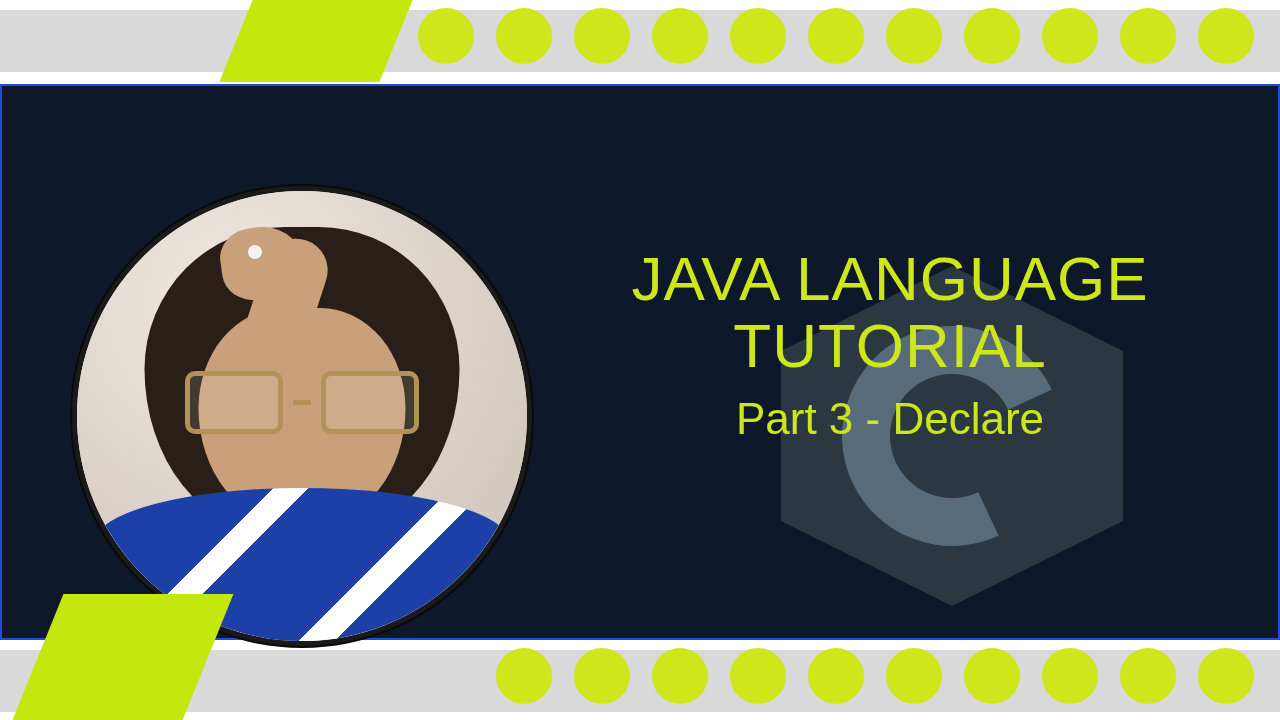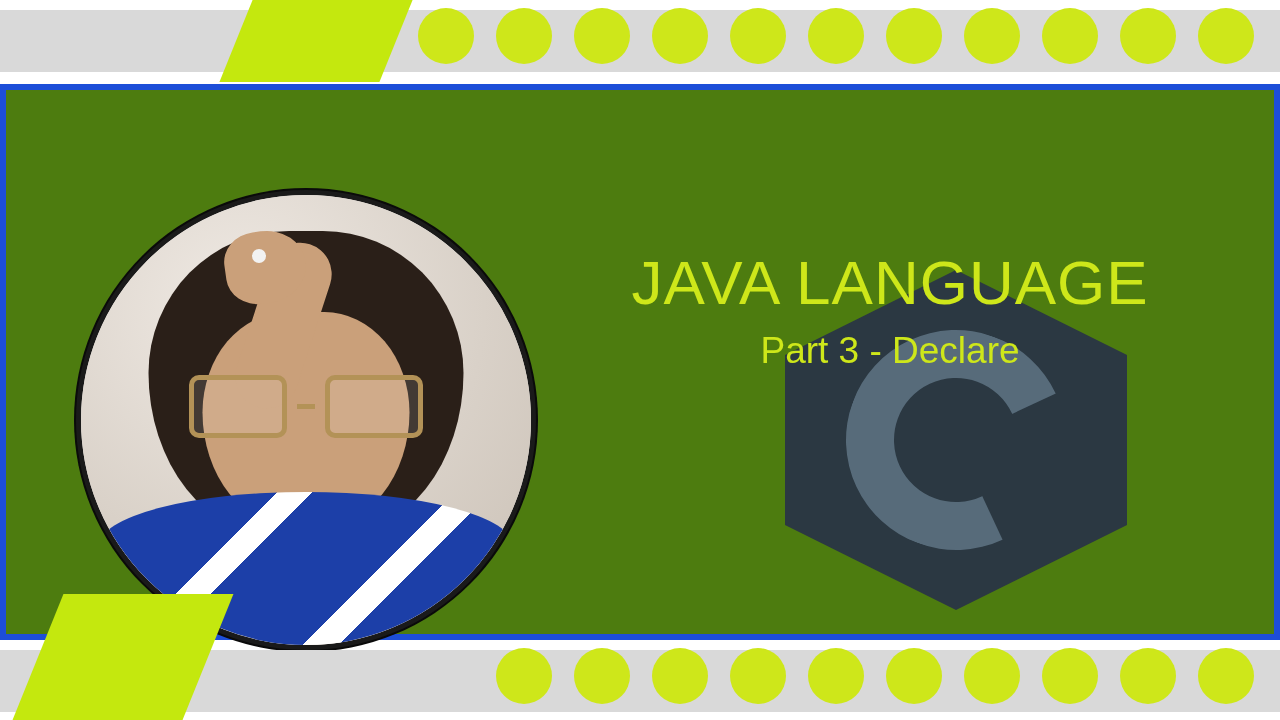--- a/index.html
+++ b/index.html
@@ -9,21 +9,21 @@
   
   .top-grey { position: absolute; left: 0; right: 0; top: 10px; height: 62px; background: #d9d9d9; }
   
   .top-para { position: absolute; left: 236px; top: 0; width: 160px; height: 82px; background: #c4e80e; transform: skewX(-22deg); }
   
   .dots-row { position: absolute; display: flex; gap: 22px; }
   .dots-top { right: 26px; top: 8px; }
   .dot { width: 56px; height: 56px; border-radius: 50%; background: #cee71a; }
 
   
-  .band { position: absolute; left: 0; right: 0; top: 84px; bottom: 80px; background: #4d7c0f; border: 6px solid #1d4ed8; }
+  .band { position: absolute; left: 0; right: 0; top: 84px; bottom: 80px; background: #0f172a; border: 2px solid #1d4ed8; }
 
   
   .hex { position: absolute; left: 760px; top: 180px; width: 380px; height: 340px; background: #2b3842; clip-path: polygon(50% 0%, 95% 25%, 95% 75%, 50% 100%, 5% 75%, 5% 25%); display:flex; align-items:center; justify-content:center; }
   .hex .c-outer { width: 220px; height: 220px; border-radius: 50%; border: 48px solid #576b7a; border-right-color: transparent; transform: rotate(20deg); position: relative; }
 
   
   .portrait { position: absolute; left: 70px; top: 100px; width: 460px; height: 460px; border-radius: 50%; border: 5px solid #1a1a1a; overflow: hidden; background: #e6e2de; box-shadow: 0 0 0 2px #0a0a0a; }
   .portrait::before { content:""; position:absolute; inset:0; background: radial-gradient(circle at 35% 25%, #efe9e3 0%, #d9d1c8 55%, #c9bfb4 100%); }
   .portrait .person { position: absolute; inset: 0; }
   
@@ -33,21 +33,21 @@
   .lens { width:42%; height:100%; border:5px solid #b39257; border-radius:10px; background:rgba(255,255,255,0.12); }
   .bridge { width:8%; height:5px; background:#b39257; }
   .arm { position:absolute; left:38%; top:10%; width:14%; height:38%; background:#caa07a; border-radius:40px; transform:rotate(18deg); }
   .hand { position:absolute; left:32%; top:8%; width:18%; height:16%; background:#caa07a; border-radius:40% 50% 50% 40%; transform:rotate(-8deg); }
   .ring { position:absolute; left:38%; top:12%; width:14px; height:14px; border-radius:50%; background:#f2f2f2; }
   .shirt { position:absolute; left:50%; bottom:-6%; transform:translateX(-50%); width:92%; height:40%; background:linear-gradient(135deg,#1c3fa8 0 30%,#ffffff 30% 36%,#1c3fa8 36% 60%,#ffffff 60% 66%,#1c3fa8 66% 100%); border-radius:50% 50% 0 0 / 30% 30% 0 0; }
 
   
   .titles { position: absolute; left: 540px; top: 160px; right: 40px; text-align: center; color: #cee71a; }
   .title-main { font-size: 62px; line-height: 1.08; letter-spacing: 1px; }
-  .title-sub { font-size: 37px; line-height: 1.3; margin-top: 10px; }
+  .title-sub { font-size: 44px; line-height: 1.3; margin-top: 10px; }
 
   
   .bot-grey { position: absolute; left: 0; right: 0; bottom: 8px; height: 62px; background: #d9d9d9; }
   .bot-para { position: absolute; left: 38px; bottom: 0; width: 170px; height: 126px; background: #c4e80e; transform: skewX(-22deg); }
   .dots-bot { right: 26px; bottom: 16px; }
   .dots-bot .dot, .dots-top .dot { width:56px; height:56px; }
   .dots-bot .dot { background:#cee71a; }
 </style>
 </head>
 <body>
@@ -87,20 +87,21 @@
           <div class="lens"></div>
             <div class="bridge"></div>
             <div class="lens"></div>
         </div>
         <div class="shirt"></div>
       </div>
     </div>
 
     <div class="titles">
       <div class="title-main">JAVA LANGUAGE</div>
+      <div class="title-main">TUTORIAL</div>
       <div class="title-sub">Part 3 - Declare</div>
     </div>
 
   </div>
 
   <div class="bot-grey"></div>
   <div class="bot-para"></div>
   <div class="dots-row dots-bot" id="dots-bot">
       <div class="dot"></div>
       <div class="dot"></div>

